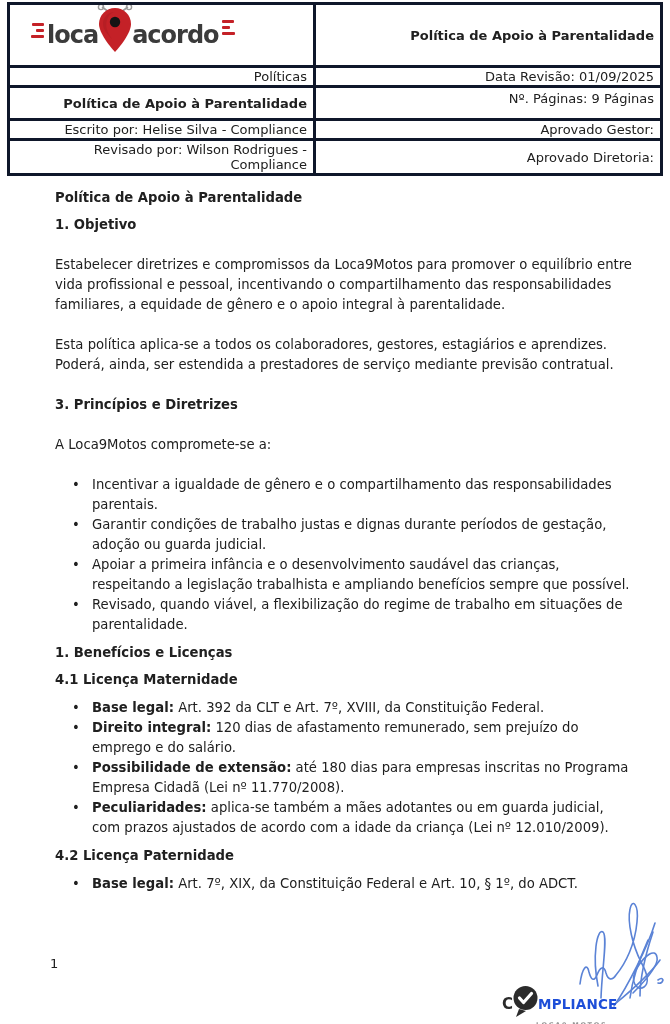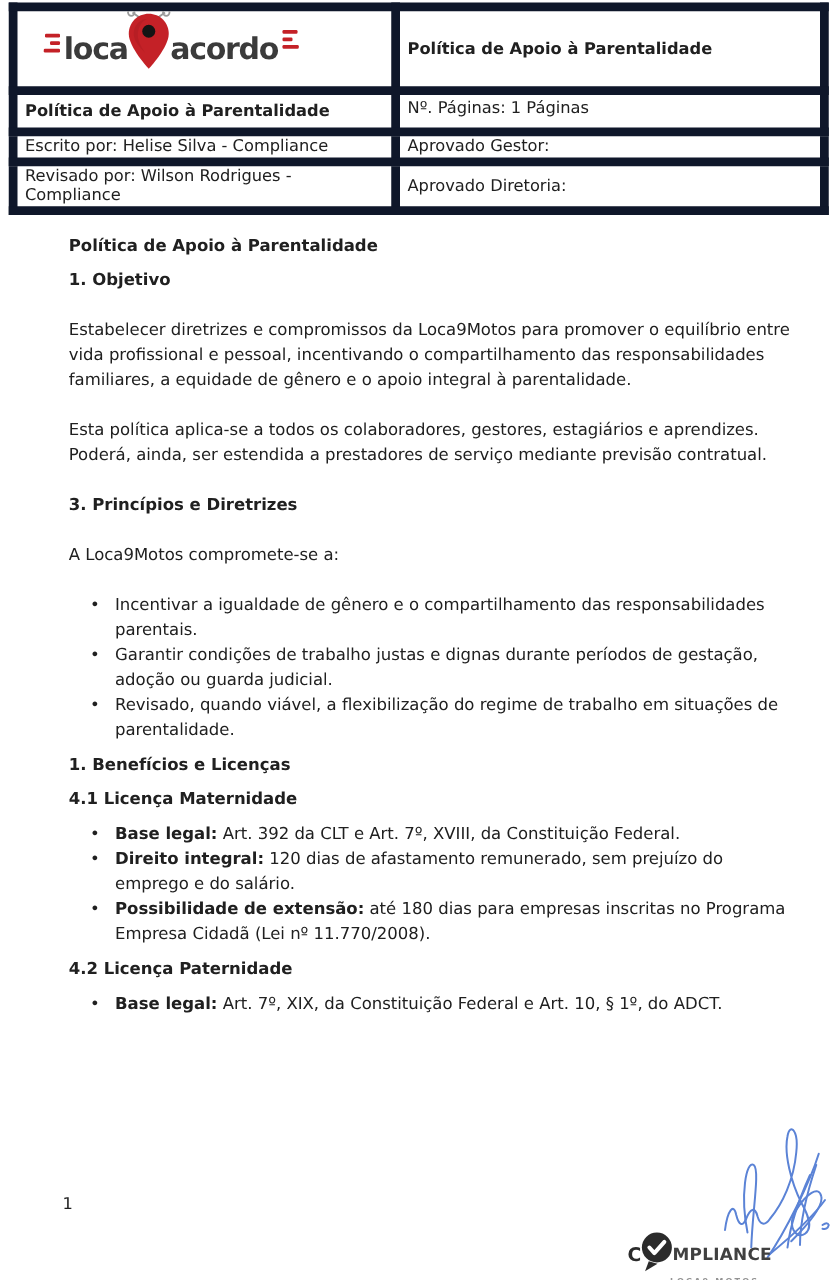--- a/index.html
+++ b/index.html
@@ -16,25 +16,26 @@
 
   
   .hdr-table {
     position: absolute;
     left: 7px; top: 2px;
     width: 656px;
     border-collapse: collapse;
     table-layout: fixed;
   }
   .hdr-table td {
-    border: 7px solid #0f172a;
+    border: 3px solid #0f172a;
     padding: 1px 6px;
     font-size: 13px;
     vertical-align: middle;
     overflow: hidden;
+    text-align: right;
   }
   .hdr-table .col-l { width: 306px; }
   .cell-doc-title {
     font-weight: bold;
     font-size: 14px;
     vertical-align: top;
     padding-top: 3px;
   }
   .cell-top-left { vertical-align: top; padding: 0; }
   .cell-bold-top { font-weight: bold; vertical-align: top; padding-top: 3px; }
@@ -67,21 +68,21 @@
   .page-body li + li { margin-top: 0; }
   .page-body li::before { content: "\2022"; position: absolute; left: 17px; top: 0; }
   .blabel { font-weight: bold; }
 
   
   .page-number { position: absolute; left: 50px; top: 956px; font-size: 13px; }
 
   .stamp { position: absolute; left: 502px; top: 985px; }
   .stamp-row { display: flex; align-items: center; }
   .stamp-c { font-size: 15px; font-weight: 800; color: #2b2b2b; margin-right: -1px; }
-  .stamp-rest { font-size: 13.5px; font-weight: 800; color: #404040; letter-spacing: 0.2px; margin-left: -1px; }
+  .stamp-rest { font-size: 13.5px; font-weight: 800; color: #1d4ed8; letter-spacing: 0.2px; margin-left: -1px; }
   .stamp-sub { font-size: 6.5px; font-weight: bold; color: #949494; letter-spacing: 1.7px; margin: -1px 0 0 34px; white-space: nowrap; }
 
   .signature { position: absolute; left: 552px; top: 886px; pointer-events: none; }
 </style>
 </head>
 <body>
 
 <div class="page">
 
   <table class="hdr-table">
@@ -112,22 +113,26 @@
           <span class="speed speed-r">
                 <span class="s1"></span>
                 <span class="s2"></span>
                 <span class="s3"></span>
               </span>
         </div>
       </td>
       <td class="cell-doc-title">Política de Apoio à Parentalidade</td>
     </tr>
     <tr>
+      <td class="col-l" style="height:20px;">Políticas</td>
+      <td>Data Revisão: 01/09/2025</td>
+    </tr>
+    <tr>
       <td class="col-l cell-bold-top" style="height:33px;">Política de Apoio à Parentalidade</td>
-      <td style="vertical-align:top; padding-top:3px;">Nº. Páginas: 1 Páginas</td>
+      <td style="vertical-align:top; padding-top:3px;">Nº. Páginas: 9 Páginas</td>
     </tr>
     <tr>
       <td class="col-l" style="height:20px;">Escrito por: Helise Silva - Compliance</td>
       <td>Aprovado Gestor:</td>
     </tr>
     <tr>
       <td class="col-l" style="height:20px;">Revisado por: Wilson Rodrigues - Compliance</td>
       <td>Aprovado Diretoria:</td>
     </tr>
   </tbody>
@@ -139,30 +144,32 @@
     <div class="bh">1. Objetivo</div>
     <p>Estabelecer diretrizes e compromissos da Loca9Motos para promover o equilíbrio entre vida profissional e pessoal, incentivando o compartilhamento das responsabilidades familiares, a equidade de gênero e o apoio integral à parentalidade.</p>
 
     <p>Esta política aplica-se a todos os colaboradores, gestores, estagiários e aprendizes. Poderá, ainda, ser estendida a prestadores de serviço mediante previsão contratual.</p>
 
     <div class="bh">3. Princípios e Diretrizes</div>
     <p>A Loca9Motos compromete-se a:</p>
     <ul>
       <li>Incentivar a igualdade de gênero e o compartilhamento das responsabilidades parentais.</li>
       <li>Garantir condições de trabalho justas e dignas durante períodos de gestação, adoção ou guarda judicial.</li>
+      <li>Apoiar a primeira infância e o desenvolvimento saudável das crianças, respeitando a legislação trabalhista e ampliando benefícios sempre que possível.</li>
       <li>Revisado, quando viável, a flexibilização do regime de trabalho em situações de parentalidade.</li>
     </ul>
 
     <div class="bh">1. Benefícios e Licenças</div>
 
     <div class="bh">4.1 Licença Maternidade</div>
     <ul>
       <li><span class="blabel">Base legal:</span> <span>Art. 392 da CLT e Art. 7º, XVIII, da Constituição Federal.</span></li>
       <li><span class="blabel">Direito integral:</span> <span>120 dias de afastamento remunerado, sem prejuízo do emprego e do salário.</span></li>
       <li><span class="blabel">Possibilidade de extensão:</span> <span>até 180 dias para empresas inscritas no Programa Empresa Cidadã (Lei nº 11.770/2008).</span></li>
+      <li><span class="blabel">Peculiaridades:</span> <span>aplica-se também a mães adotantes ou em guarda judicial, com prazos ajustados de acordo com a idade da criança (Lei nº 12.010/2009).</span></li>
     </ul>
 
     <div class="bh">4.2 Licença Paternidade</div>
     <ul>
       <li><span class="blabel">Base legal:</span> <span>Art. 7º, XIX, da Constituição Federal e Art. 10, § 1º, do ADCT.</span></li>
     </ul>
   </div>
 
   <div class="page-number">1</div>
 

